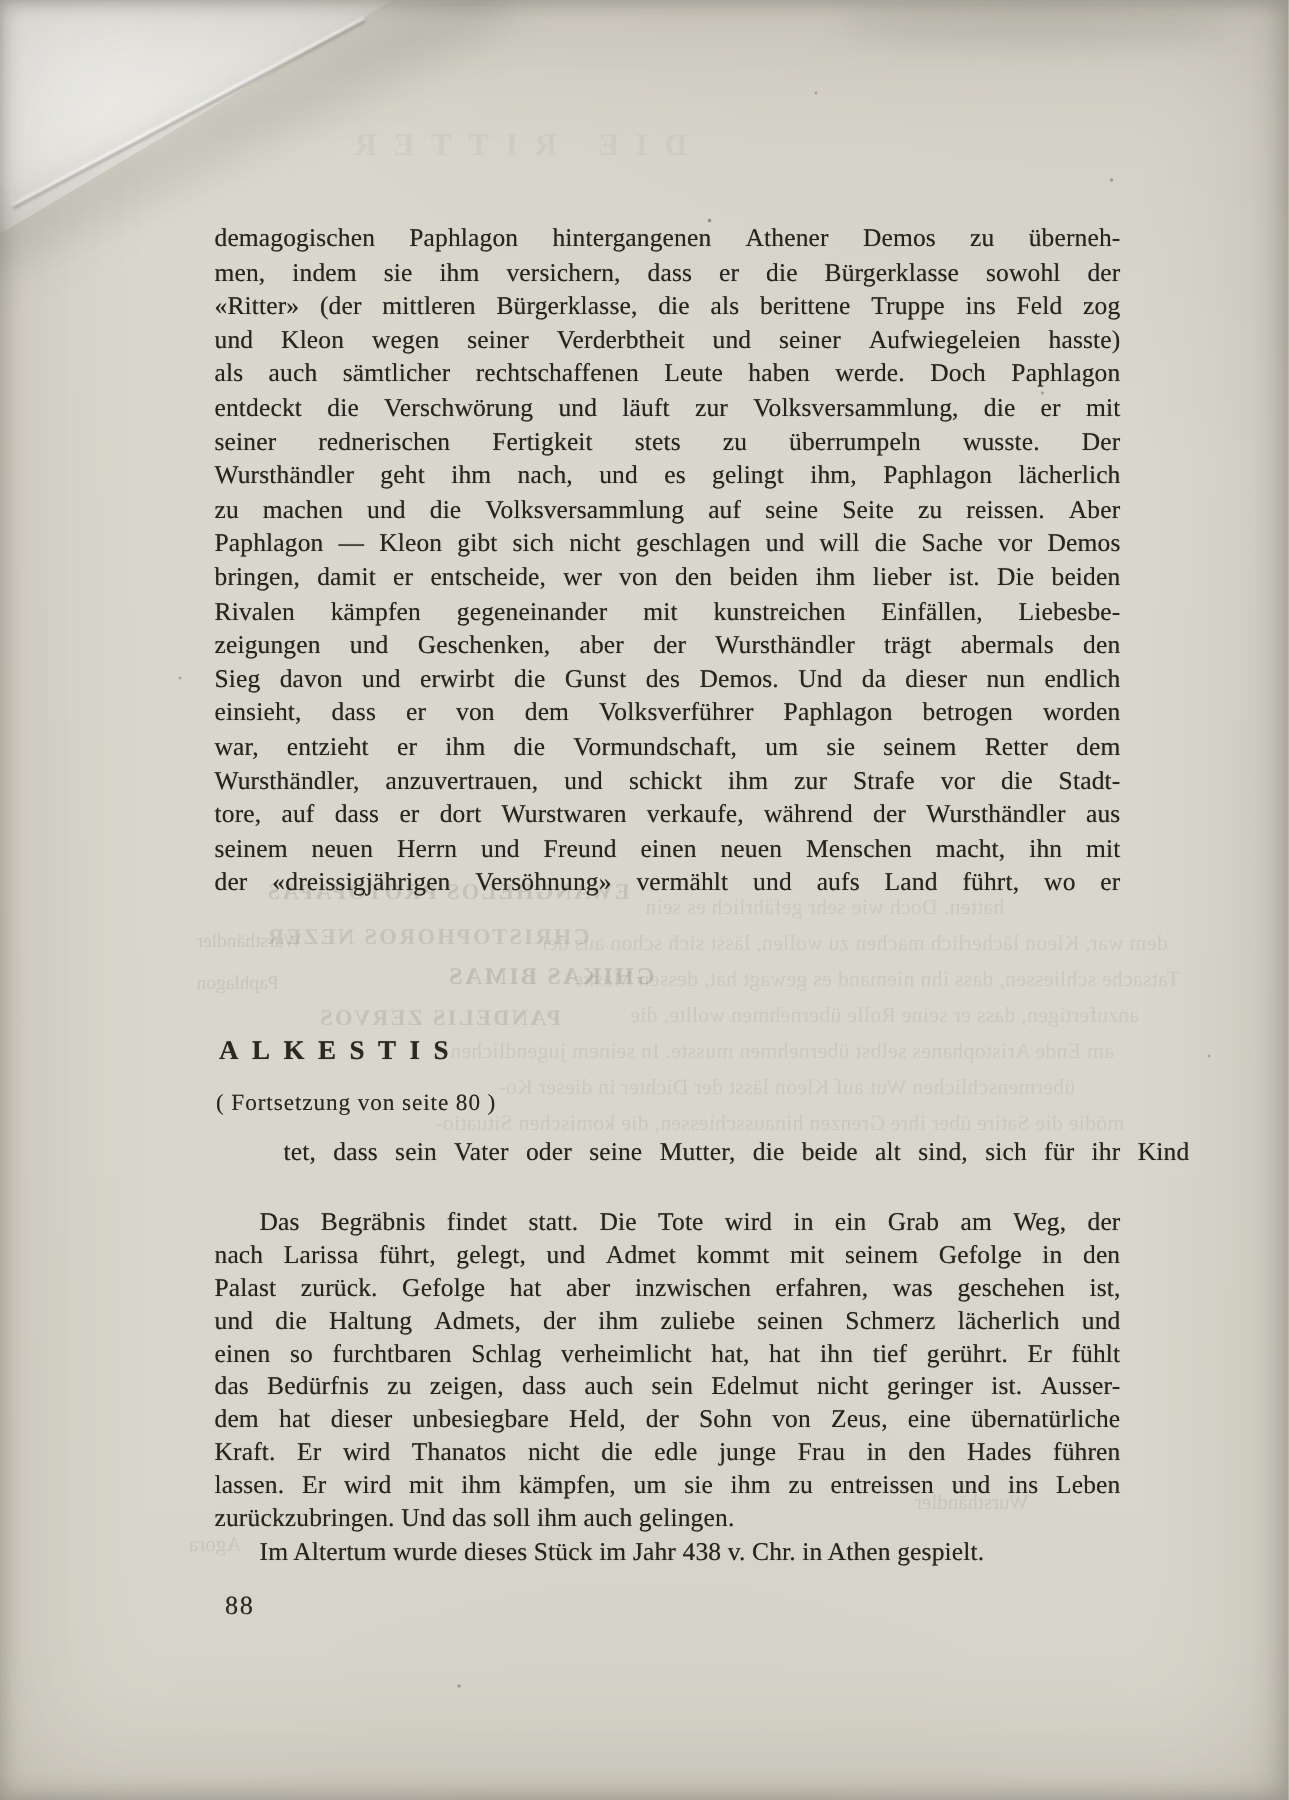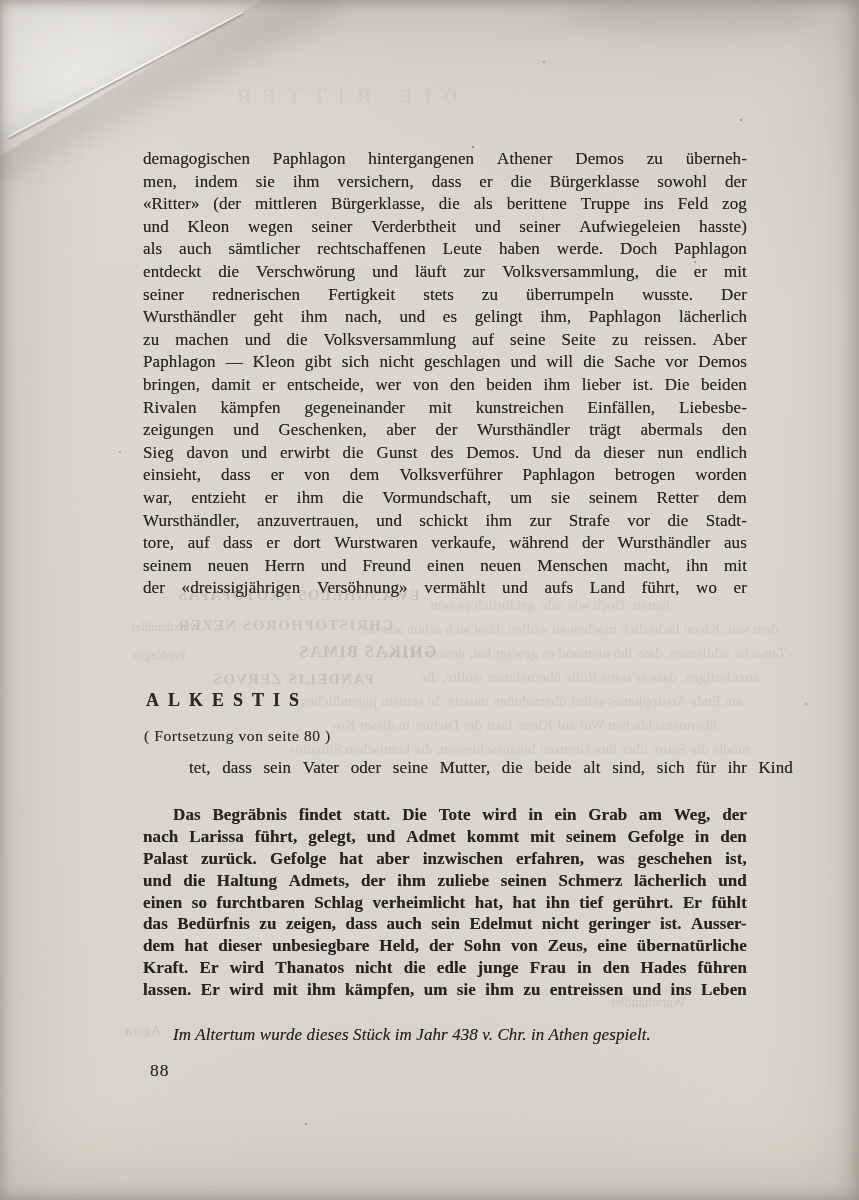--- a/index.html
+++ b/index.html
@@ -41,25 +41,25 @@
     transform:rotate(-26deg);filter:blur(13px);}
   .top-wave{position:absolute;left:560px;top:4px;width:260px;height:26px;
     background:rgba(108,103,92,.14);border-radius:50%;filter:blur(9px);}
 
   
   .block{position:absolute;left:143px;width:604px;color:#272420;
     font-size:17px;letter-spacing:.1px;
     text-shadow:0 0 .5px rgba(39,36,32,.55);}
   .line{height:22.6px;line-height:22.6px;white-space:pre;}
   .line.just{display:flex;justify-content:space-between;align-items:baseline;}
-  #para-2 .line{height:21.9px;line-height:21.9px;font-weight:bold;}
+  #para-2 .line{height:21.9px;line-height:21.9px;}
   #para-0{top:128px;margin-top:20px;}
   #para-1{top:757px;margin-left:46px;}
   #para-2{top:804px;}
-  #para-3{top:1024px;font-style:italic;}
+  #para-3{top:1024px;}
   .heading{position:absolute;left:146px;top:690px;color:#2b2823;
     font-size:18px;letter-spacing:9px;font-weight:700;
     text-shadow:0 0 .5px rgba(43,40,35,.6);}
   .heading-note{position:absolute;left:144px;top:727px;color:#2b2823;
     font-size:15.5px;letter-spacing:.6px;
     text-shadow:0 0 .4px rgba(43,40,35,.5);}
   .page-number{position:absolute;left:150px;top:1060px;color:#2b2823;
     font-size:17.5px;letter-spacing:1px;
     text-shadow:0 0 .5px rgba(43,40,35,.5);}
 
@@ -144,20 +144,21 @@
   <div class="block" id="para-2">
       <div class="line just" style="padding-left: 30px;"><span>Das</span><span>Begräbnis</span><span>findet</span><span>statt.</span><span>Die</span><span>Tote</span><span>wird</span><span>in</span><span>ein</span><span>Grab</span><span>am</span><span>Weg,</span><span>der</span></div>
       <div class="line just"><span>nach</span><span>Larissa</span><span>führt,</span><span>gelegt,</span><span>und</span><span>Admet</span><span>kommt</span><span>mit</span><span>seinem</span><span>Gefolge</span><span>in</span><span>den</span></div>
       <div class="line just"><span>Palast</span><span>zurück.</span><span>Gefolge</span><span>hat</span><span>aber</span><span>inzwischen</span><span>erfahren,</span><span>was</span><span>geschehen</span><span>ist,</span></div>
       <div class="line just"><span>und</span><span>die</span><span>Haltung</span><span>Admets,</span><span>der</span><span>ihm</span><span>zuliebe</span><span>seinen</span><span>Schmerz</span><span>lächerlich</span><span>und</span></div>
       <div class="line just"><span>einen</span><span>so</span><span>furchtbaren</span><span>Schlag</span><span>verheimlicht</span><span>hat,</span><span>hat</span><span>ihn</span><span>tief</span><span>gerührt.</span><span>Er</span><span>fühlt</span></div>
       <div class="line just"><span>das</span><span>Bedürfnis</span><span>zu</span><span>zeigen,</span><span>dass</span><span>auch</span><span>sein</span><span>Edelmut</span><span>nicht</span><span>geringer</span><span>ist.</span><span>Ausser-</span></div>
       <div class="line just"><span>dem</span><span>hat</span><span>dieser</span><span>unbesiegbare</span><span>Held,</span><span>der</span><span>Sohn</span><span>von</span><span>Zeus,</span><span>eine</span><span>übernatürliche</span></div>
       <div class="line just"><span>Kraft.</span><span>Er</span><span>wird</span><span>Thanatos</span><span>nicht</span><span>die</span><span>edle</span><span>junge</span><span>Frau</span><span>in</span><span>den</span><span>Hades</span><span>führen</span></div>
       <div class="line just"><span>lassen.</span><span>Er</span><span>wird</span><span>mit</span><span>ihm</span><span>kämpfen,</span><span>um</span><span>sie</span><span>ihm</span><span>zu</span><span>entreissen</span><span>und</span><span>ins</span><span>Leben</span></div>
+      <div class="line">zurückzubringen. Und das soll ihm auch gelingen.</div>
     </div>
   <div class="block" id="para-3">
       <div class="line" style="padding-left: 30px;">Im Altertum wurde dieses Stück im Jahr 438 v. Chr. in Athen gespielt.</div>
     </div>
 
   <div class="page-number">88</div>
 
   <div class="vignette"></div>
 </div>
 

